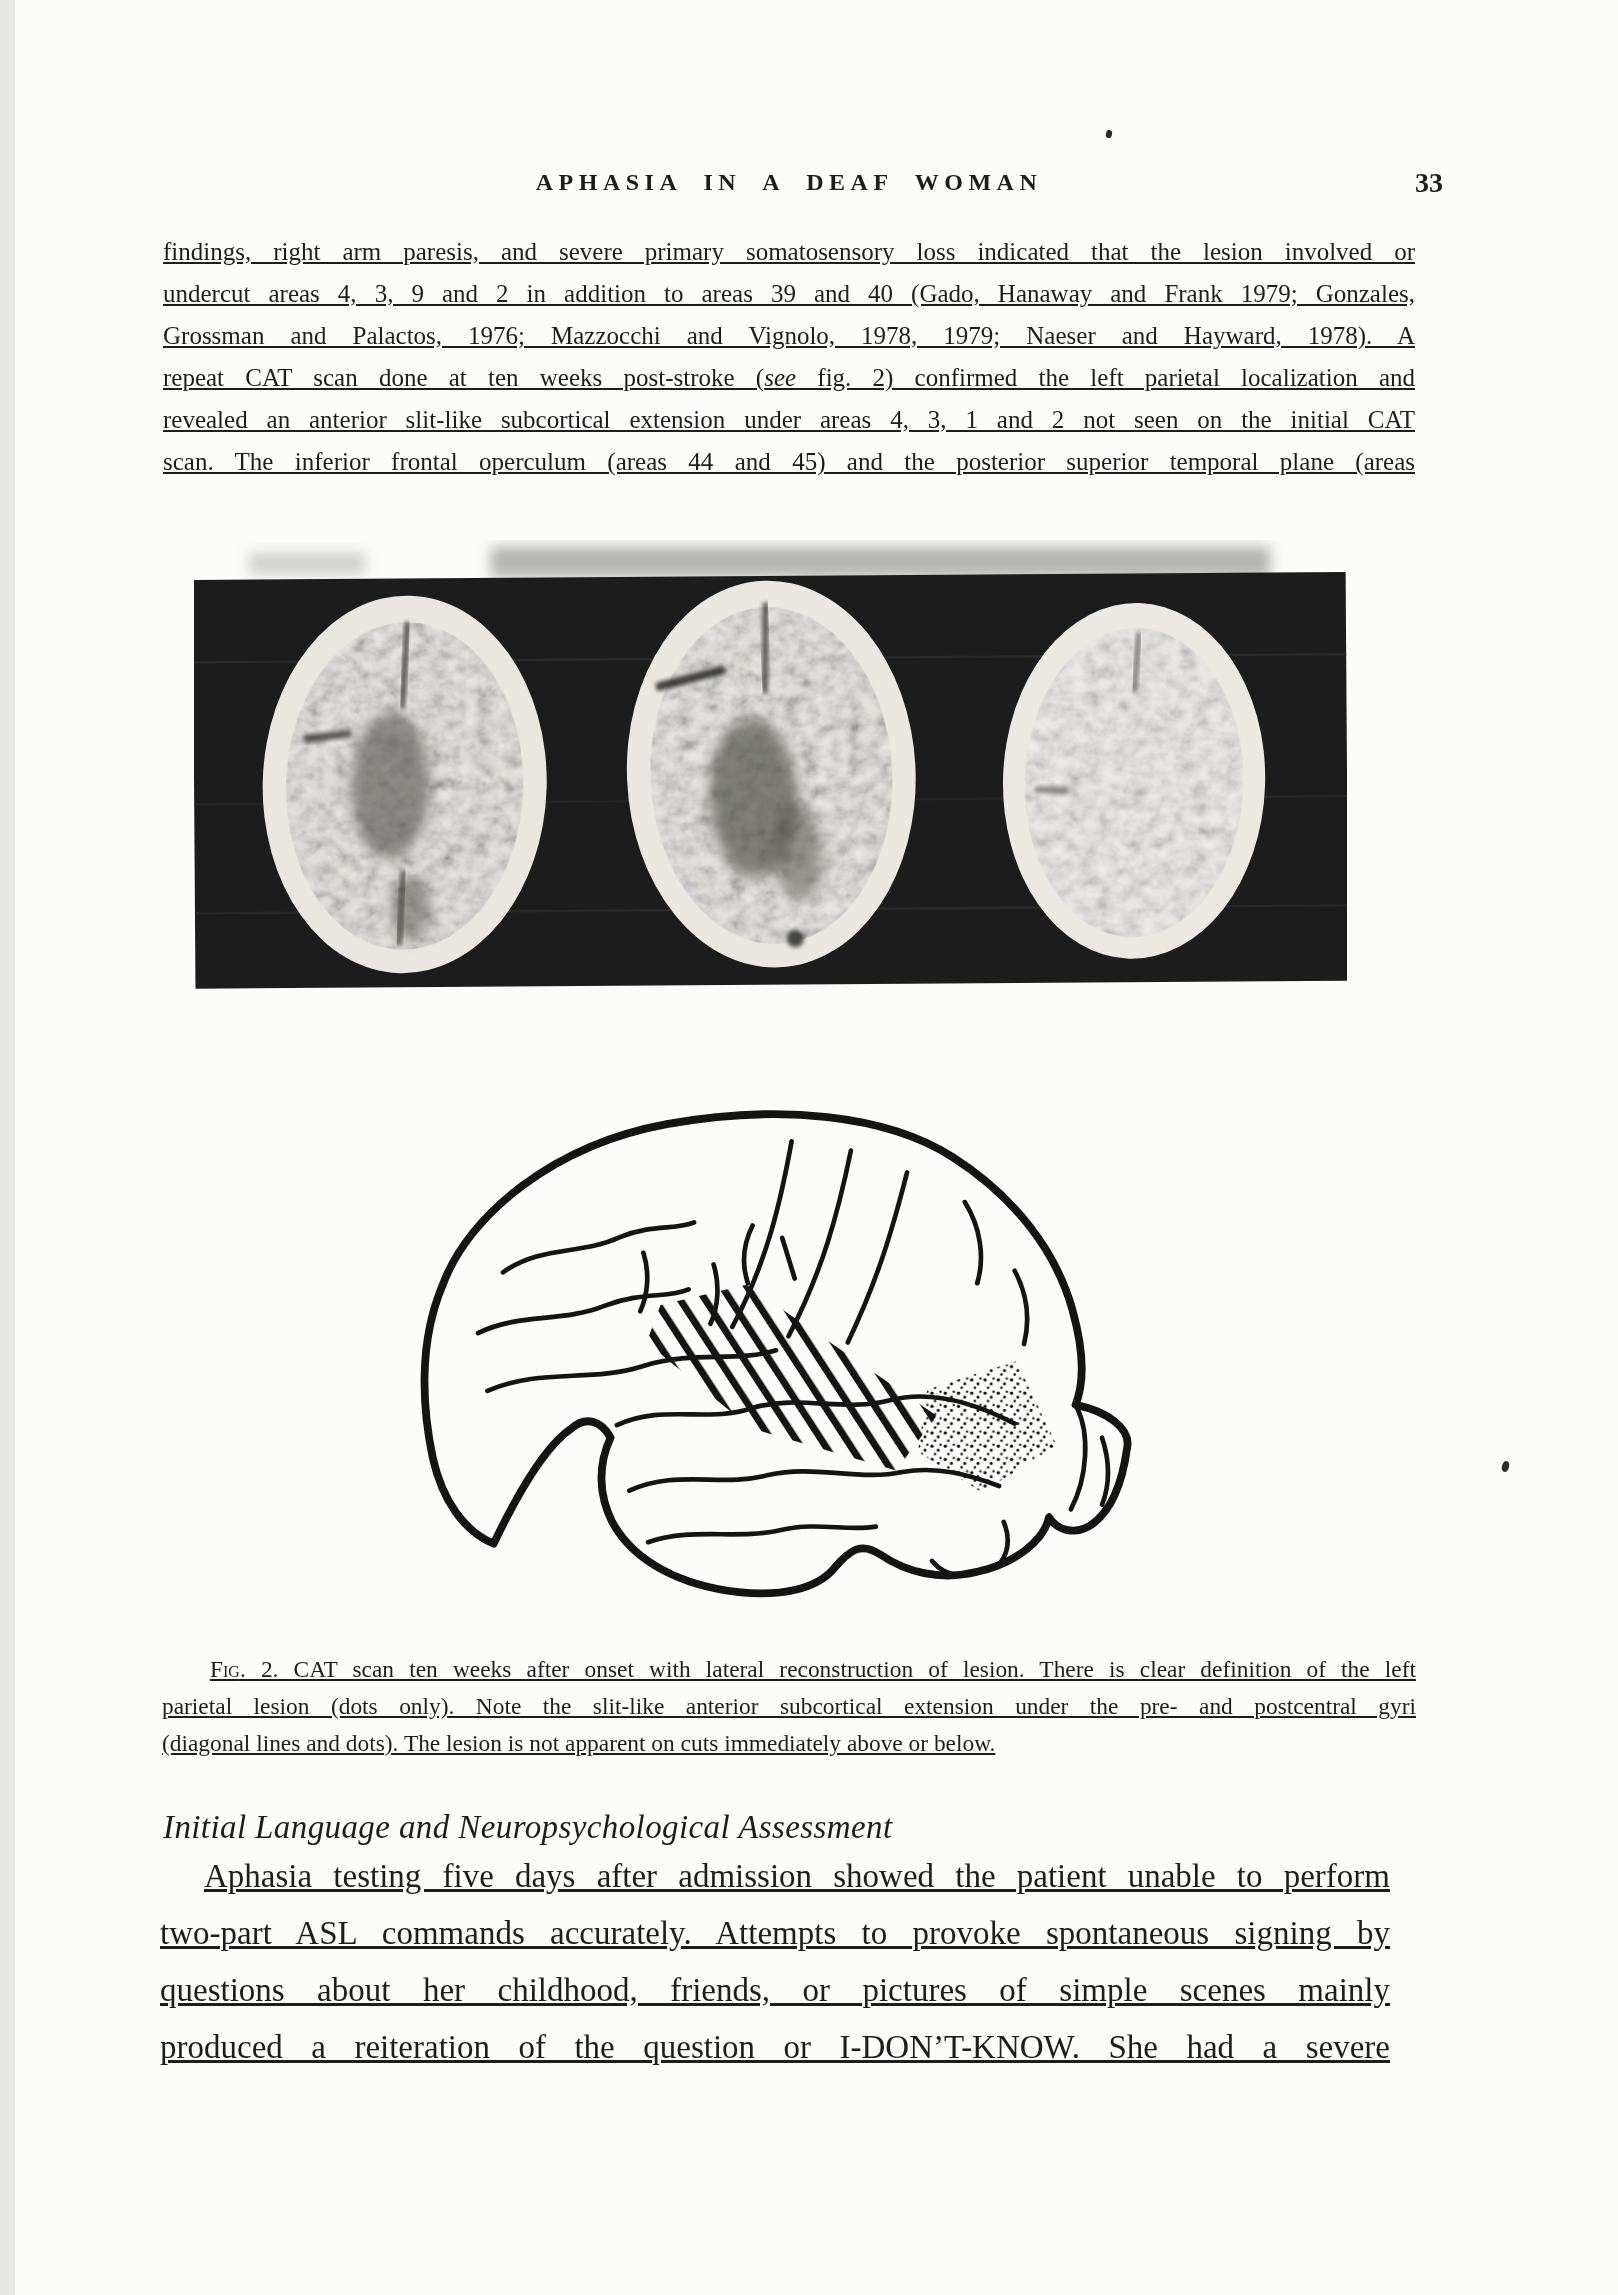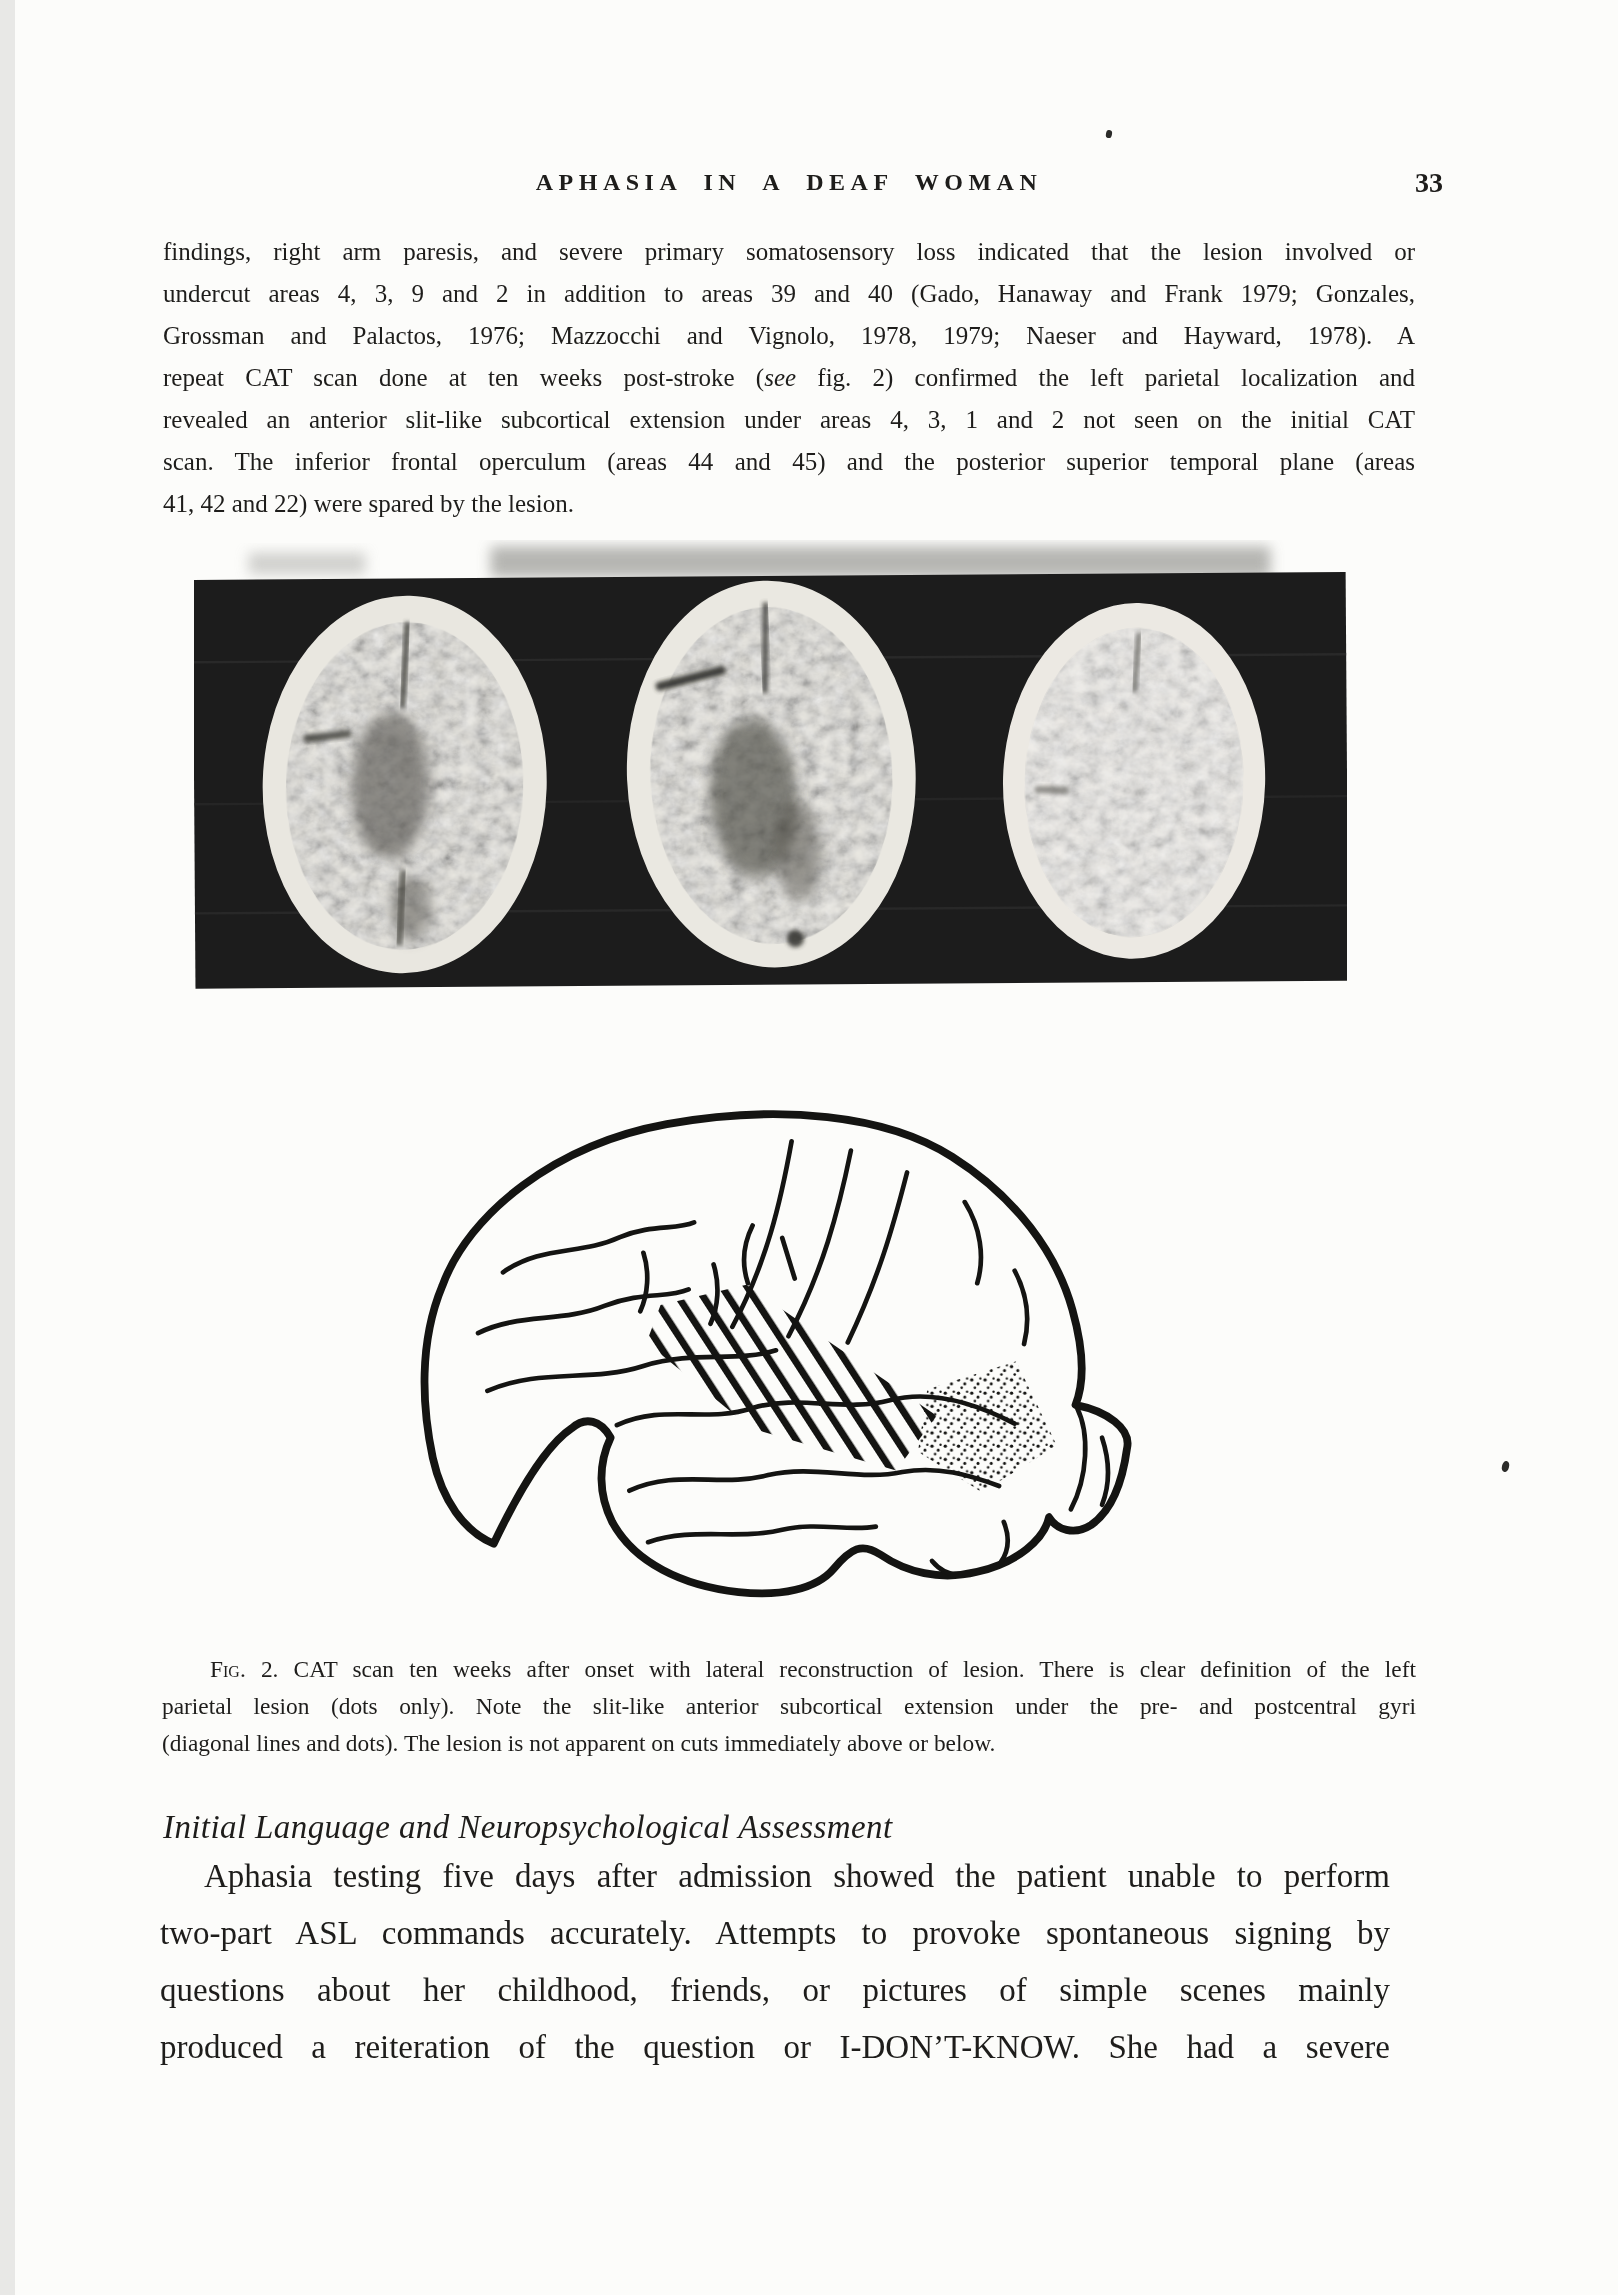--- a/index.html
+++ b/index.html
@@ -16,21 +16,21 @@
     position:absolute; left:148px; top:167px; width:1252px;
     text-align:center; font-size:24px; font-weight:bold;
     letter-spacing:5.5px; word-spacing:11px; line-height:31px;
   }
   .page-number {
     position:absolute; top:167px; left:1381px; width:47px;
     font-size:28px; font-weight:bold; text-align:right; line-height:31px;
   }
   
   .para { position:absolute; }
-  .tline { white-space:normal; }
+  .tline { white-space:normal;text-decoration:underline; }
   .tline.j { text-align:justify; text-align-last:justify; }
   .p1 { left:148px; top:231px; width:1252px; font-size:25px; line-height:42px; }
   .caption { left:147px; top:1651px; width:1254px; font-size:23.4px; line-height:37px; }
   .caption .tline:first-child { text-indent:48px; }
   .p2 { left:145px; top:1848px; width:1230px; font-size:33px; line-height:57px; }
   .p2 .tline:first-child { text-indent:44px; }
   .sc { font-variant: small-caps; }
   .section-heading {
     position:absolute; left:148px; top:1807px; margin:0;
     font-size:33px; font-style:italic; font-weight:normal; line-height:41px;
@@ -53,21 +53,20 @@
   <div class="running-title">APHASIA IN A DEAF WOMAN</div>
   <div class="page-number">33</div>
 
   <div class="para p1">
       <div class="tline j">findings, right arm paresis, and severe primary somatosensory loss indicated that the lesion involved or</div>
       <div class="tline j">undercut areas 4, 3, 9 and 2 in addition to areas 39 and 40 (Gado, Hanaway and Frank 1979; Gonzales,</div>
       <div class="tline j">Grossman and Palactos, 1976; Mazzocchi and Vignolo, 1978, 1979; Naeser and Hayward, 1978). A</div>
       <div class="tline j">repeat CAT scan done at ten weeks post-stroke (<i>see</i> fig. 2) confirmed the left parietal localization and</div>
       <div class="tline j">revealed an anterior slit-like subcortical extension under areas 4, 3, 1 and 2 not seen on the initial CAT</div>
       <div class="tline j">scan. The inferior frontal operculum (areas 44 and 45) and the posterior superior temporal plane (areas</div>
-      <div class="tline">41, 42 and 22) were spared by the lesion.</div>
     </div>
 
   <figure class="photo-figure">
     <svg viewBox="0 0 1478 578" xmlns="http://www.w3.org/2000/svg">
       <defs>
         <filter id="grain" x="-20%" y="-20%" width="140%" height="140%">
           <feTurbulence type="fractalNoise" baseFrequency="0.05 0.06" numOctaves="4" seed="7"></feTurbulence>
           <feColorMatrix type="saturate" values="0"></feColorMatrix>
           <feGaussianBlur stdDeviation="0.7"></feGaussianBlur>
           <feComposite in2="SourceGraphic" operator="in"></feComposite>

